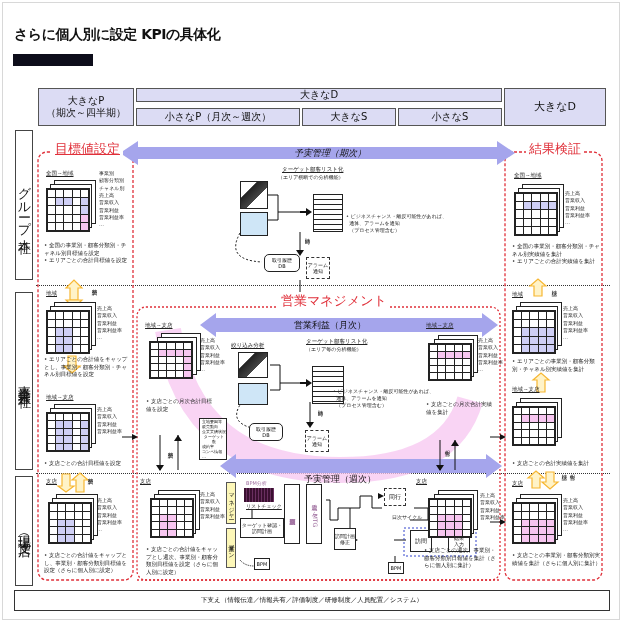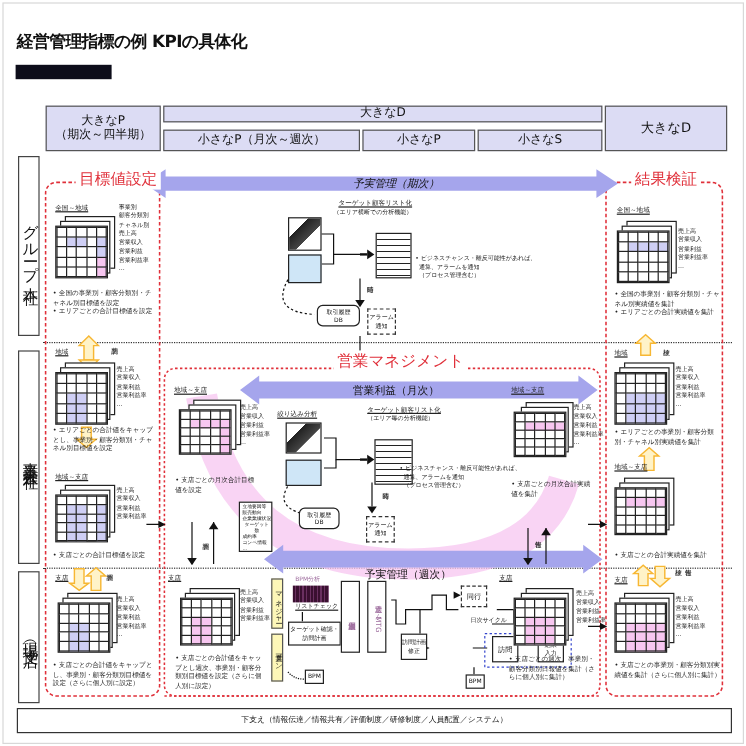--- a/index.html
+++ b/index.html
@@ -28,35 +28,35 @@
   .vbox { border: 1px solid #222; background: #fff; font-size: 6px; writing-mode: vertical-rl; display: flex; align-items: center; justify-content: center; }
   .footer { left: 14px; top: 590px; width: 596px; height: 21px; border: 1.5px solid #333; font-size: 6.5px; display: flex; align-items: center; justify-content: center; background: #fff; }
   .vtext { writing-mode: vertical-rl; font-size: 5.5px; color: #222; }
   .side { font-size: 5px; line-height: 1.45; color: #222; }
 </style>
 </head>
 <body>
 
 <div class="frame"></div>
 
-<div class="abs title">経営管理指標の例 KPIの具体化</div>
+<div class="abs title">さらに個人別に設定 KPIの具体化</div>
 <div class="abs blackbar"></div>
 
 <div class="abs phase" style="left:38px;top:88px;width:96px;height:38px;">
   <span>大きなP</span>
   <span>（期次～四半期）</span>
 </div>
 <div class="abs phase" style="left:136px;top:88px;width:366px;height:14px;">
   <span>大きなD</span>
 </div>
 <div class="abs phase" style="left:136px;top:108px;width:164px;height:18px;">
   <span>小さなP（月次～週次）</span>
 </div>
 <div class="abs phase" style="left:302px;top:108px;width:94px;height:18px;">
-  <span>小さなP</span>
+  <span>大きなS</span>
 </div>
 <div class="abs phase" style="left:398px;top:108px;width:104px;height:18px;">
   <span>小さなS</span>
 </div>
 <div class="abs phase" style="left:504px;top:88px;width:102px;height:38px;font-size:11px;">
   <span>大きなD</span>
 </div>
 
 <div class="abs rowlabel" style="left:15px;top:130px;width:18px;height:150px;">グループ本社</div>
 <div class="abs rowlabel" style="left:15px;top:292px;width:18px;height:178px;">事業会社本社</div>
@@ -133,21 +133,21 @@
     <polygon points="132,434 138,437 132,440"></polygon>
     <polygon points="500,434 506,437 500,440"></polygon>
     <polygon points="500,519 506,522 500,525"></polygon>
     <polygon points="378,493 384,496 378,499"></polygon>
     <polygon points="352,537 358,540 352,543"></polygon>
     <polygon points="436,517 442,520 436,523"></polygon>
   </g>
   <rect x="404" y="528" width="72" height="28" fill="none" stroke="#3344cc" stroke-width="1" stroke-dasharray="2,2"></rect>
 </svg>
 
-<div class="abs redtitle" style="left:63px;top:140px;">目標値設定</div>
+<div class="abs redtitle" style="left:52px;top:140px;text-decoration:underline;">目標値設定</div>
 <div class="abs redtitle" style="left:526px;top:140px;">結果検証</div>
 <div class="abs redtitle" style="left:278px;top:292px;">営業マネジメント</div>
 
 <div class="abs arrowlabel" style="left:270px;top:147px;width:120px;font-style:italic;">予実管理（期次）</div>
 <div class="abs arrowlabel" style="left:270px;top:319px;width:120px;">営業利益（月次）</div>
 <div class="abs arrowlabel" style="left:280px;top:473px;width:120px;">予実管理（週次）</div>
 
 <div class="abs ulabel" style="left:46px;top:170px;">全国～地域</div>
 <div class="abs side" style="left:99px;top:170px;">
   <div>事業別</div>

